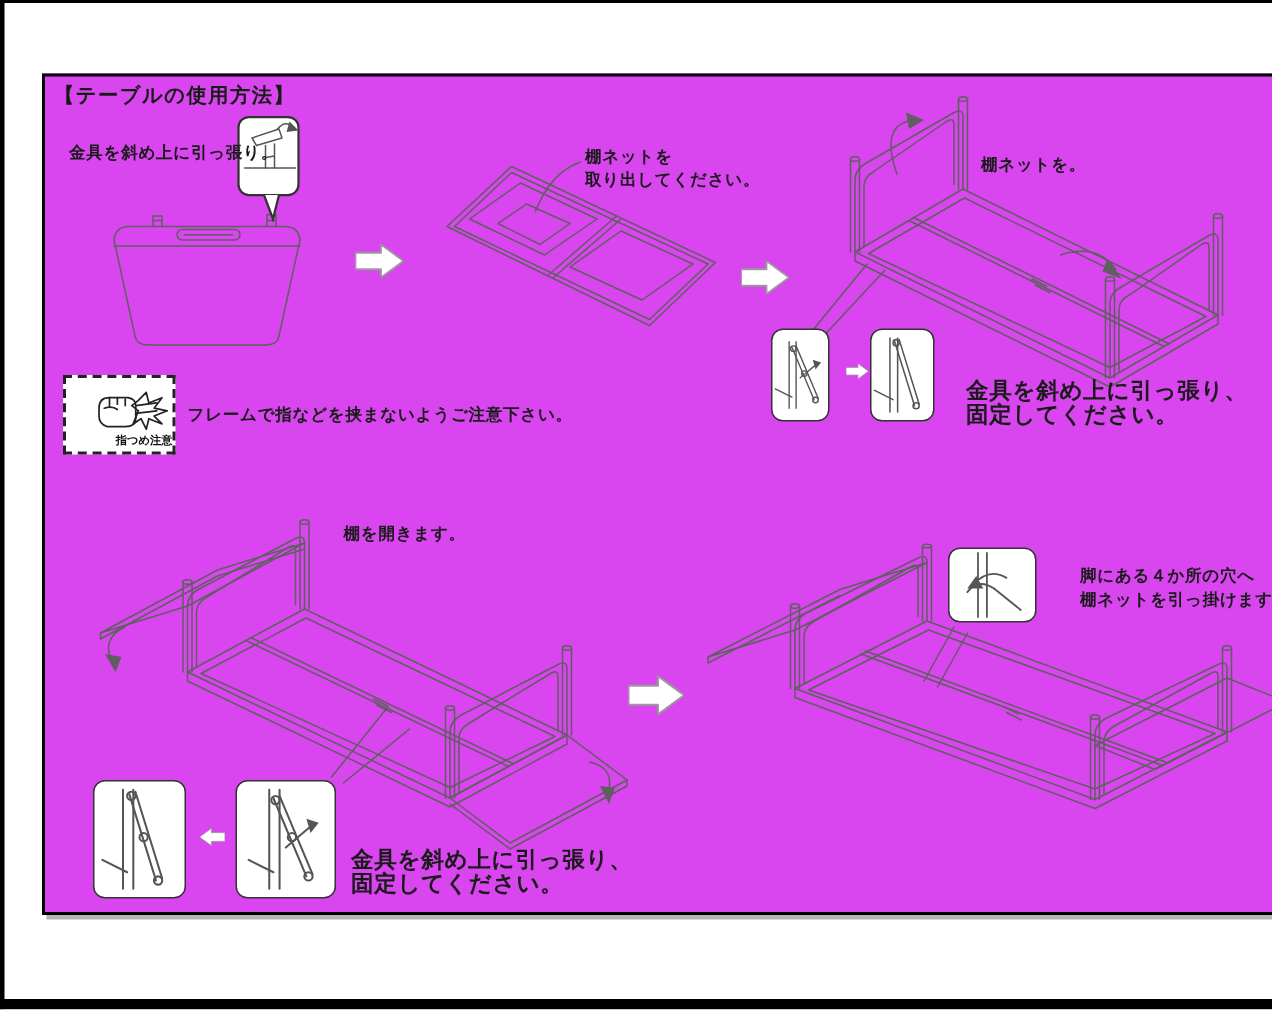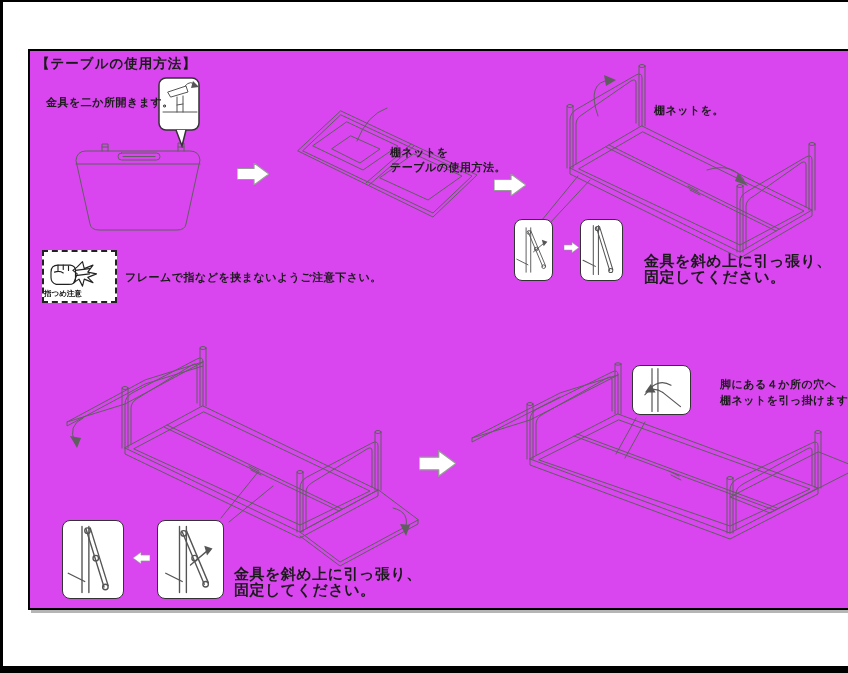--- a/index.html
+++ b/index.html
@@ -18,41 +18,41 @@
   .note{font-size:15px;line-height:16px;z-index:6;}
   .lineart{position:absolute;z-index:1;}
   .lineart path,.lineart rect,.lineart line,.lineart ellipse,.lineart circle
     {fill:none;stroke:#5f5f5f;stroke-width:1;stroke-linecap:round;stroke-linejoin:round;}
   .inset{position:absolute;border:1.5px solid #333;border-radius:8px;background:#fff;z-index:5;}
   .inset svg{display:block;width:100%;height:100%;}
   .inset path,.inset circle,.inset line{fill:none;stroke:#555;stroke-width:1;stroke-linecap:round;stroke-linejoin:round;}
   .blockarrow{position:absolute;z-index:4;}
   .blockarrow polygon{fill:#fff;stroke:#9a9a9a;stroke-width:1.2;stroke-linejoin:round;}
   .caution-box{position:absolute;border:2px dashed #222;background:#fff;z-index:5;
-               display:flex;flex-direction:column;align-items:flex-start;justify-content:flex-end;}
+               display:flex;flex-direction:column;align-items:flex-end;justify-content:flex-end;}
   .caution-badge{font-size:7.5px;font-weight:bold;letter-spacing:0;padding-bottom:2px;}
   .bubble{position:absolute;z-index:5;}
   .bubble .frame{fill:#fff;stroke:#333;stroke-width:1.5;}
   .bubble path.art{fill:none;stroke:#555;stroke-width:1;stroke-linecap:round;stroke-linejoin:round;}
   .bubble polygon{fill:#555;stroke:none;}
   .head{fill:#5f5f5f;stroke:none;}
 </style>
 </head>
 <body>
 
 <div class="page">
   <div class="edge edge-top"></div>
   <div class="edge edge-left"></div>
   <div class="edge edge-bottom"></div>
 
   <div class="content-box">
 
     <div class="abs jp title" style="left:6px;top:4px;">【テーブルの使用方法】</div>
 
-    <div class="abs jp cap" style="left:16px;top:44px;">金具を二か所開きます。</div>
+    <div class="abs jp cap" style="left:16px;top:44px;">金具を斜め上に引っ張り。</div>
 
     <svg class="bubble" style="left:127px;top:25px;" width="44" height="72" viewBox="0 0 44 72">
       <rect class="frame" x="2" y="2" width="40" height="52" rx="7"></rect>
       <path class="frame" d="M19,54 L25,70 L29,54"></path>
       <g>
         <path class="art" d="M6,36 L40,36"></path>
         <path class="art" d="M11,16 L29,10 L31,16 L14,21 Z"></path>
         <path class="art" d="M20,21 L20,36 M26,20 L26,36 M20,29 L26,28"></path>
         <path class="art" d="M28,10 Q34,3 39,10"></path>
         <polygon points="36,5 42,11 34,12"></polygon>
@@ -65,23 +65,23 @@
       <rect x="52" y="15" width="42" height="7" rx="3.5"></rect>
       <path d="M57,18.5 L89,18.5"></path>
       <path d="M36,13 L36,6 L42,6 L42,13 M36,9 L42,9"></path>
       <path d="M112,13 L112,5 L118,5 L118,13 M112,9 L118,9"></path>
     </svg>
 
     <svg class="blockarrow" style="left:207px;top:112px;" width="32" height="22" viewBox="0 0 32 22">
       <polygon points="0,5.5 17,5.5 17,0 32,11 17,22 17,16.5 0,16.5"></polygon>
     </svg>
 
-    <div class="abs jp cap" style="left:360px;top:47px;margin-top:47px;">
+    <div class="abs jp cap" style="left:360px;top:47px;">
       <div>棚ネットを</div>
-      <div>テーブルの使用方法。</div>
+      <div>取り出してください。</div>
     </div>
 
     <svg class="lineart" style="left:253px;top:52px;" width="200" height="130" viewBox="0 0 200 130">
       <path d="M58,8 L194,72 L150,114 L15,48 Z"></path>
       <path d="M58,12 L189,73 L150,110 L20,48 Z"></path>
       <path d="M83,80 L128,41 M86,82 L131,43"></path>
       <path d="M64,19 L115,43 L80,67 L30,43 Z"></path>
       <path d="M68,33 L97,46 L77,60 L49,46 Z"></path>
       <path d="M131,51 L179,73 L145,97 L97,75 Z"></path>
       <path d="M104,5 Q84,12 74,38"></path>
@@ -157,20 +157,21 @@
           <path d="M16,8 L16,14 M22,8 L22,13 M28,9 L28,14 M12,16 Q18,14 22,17"></path>
           <path d="M36,14 L52,12 M36,20 L52,18"></path>
           <polygon points="38,10 44,4 46,12 56,8 50,16 60,18 50,22 56,28 46,24 44,32 40,24 34,28 38,18 33,14"></polygon>
         </g>
       </svg>
       <div class="caution-badge">指つめ注意</div>
     </div>
     <div class="abs jp cap" style="left:95px;top:219px;font-family:Liberation Serif, serif;">フレームで指などを挟まないようご注意下さい。</div>
 
     <div class="abs jp cap" style="left:199px;top:297px;">
+      <div style="line-height:16px;">棚を開きます。</div>
     </div>
 
     <svg class="lineart" style="left:23px;top:271px;" width="380" height="262" viewBox="0 0 380 262">
       <path d="M150,84 L325,168 L247,210 L72,126 Z"></path>
       <path d="M151,90 L317,169 L247,203 L81,127 Z"></path>
       <path d="M325,168 L325,174 L247,216 L72,132 L72,126"></path>
       <path d="M111,105 L286,189 M114,103 L289,187"></path>
       <path d="M196,144 L206,149 M198,148 L208,153"></path>
       <path d="M150,84 L150,40 Q150,34 144,37 L79,71 Q72,75 72,82 L72,126"></path>
       <path d="M144,81 L144,45 Q144,40 139,43 L85,76 Q78,80 78,86 L78,122"></path>

